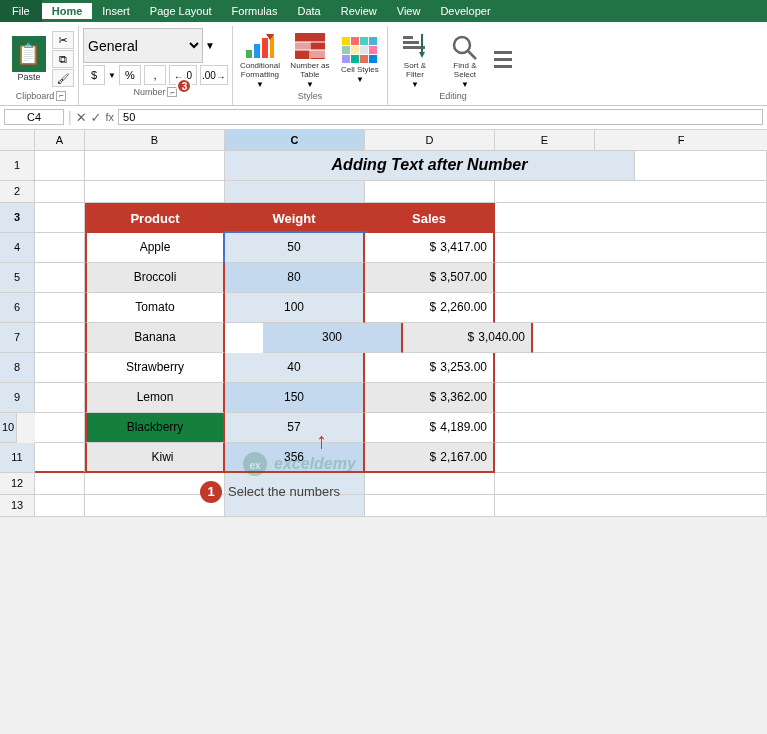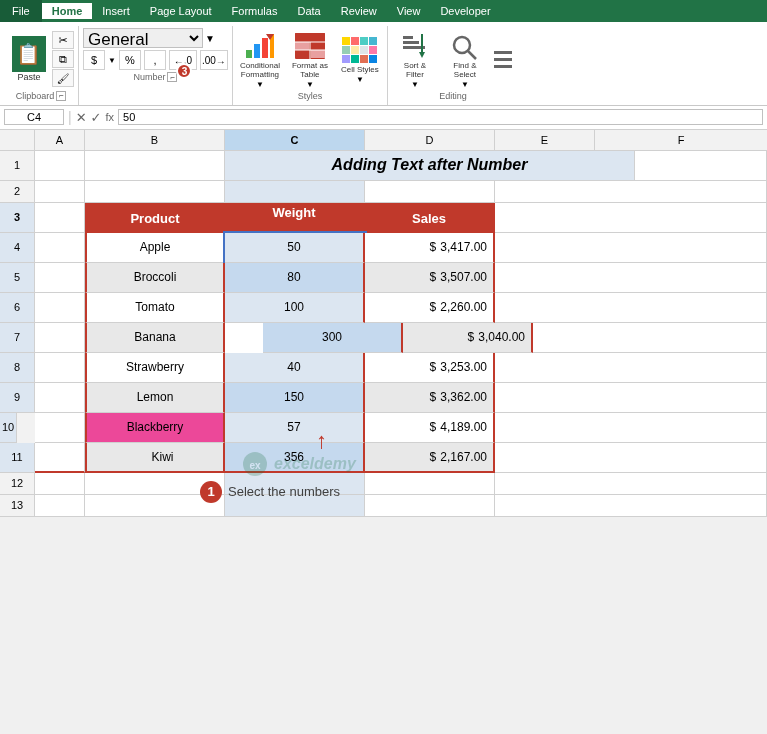--- a/index.html
+++ b/index.html
@@ -43,21 +43,21 @@
           </div>
         </div>
         <div style="font-size:9px; color:#666; text-align:center; padding-bottom:2px; display:flex; align-items:center; justify-content:center; gap:2px;">
           <span>Clipboard</span>
           <span style="font-size:8px; cursor:pointer; color:#666; border:1px solid #aaa; width:10px; height:10px; display:flex; align-items:center; justify-content:center;">⌐</span>
         </div>
       </div>
 
       <div style="display:flex; flex-direction:column; padding:2px 4px; border-right:1px solid #d0d0d0; gap:2px;">
         <div style="display:flex; align-items:center; gap:2px;">
-          <select style="width:120px; height:20px; font-size:17px; border:1px solid #c0c0c0;">
+          <select style="width:120px; height:35px; font-size:14px; border:1px solid #c0c0c0;">
             <option>General</option>
           </select>
           <span style="font-size:10px; cursor:pointer;">▼</span>
         </div>
         <div style="display:flex; align-items:center; gap:3px;">
           <div style="width:22px; height:20px; border:1px solid #d0d0d0; background:white; display:flex; align-items:center; justify-content:center; font-size:11px; cursor:pointer;">$</div>
           <span style="font-size:8px; cursor:pointer;">▼</span>
           <div style="width:22px; height:20px; border:1px solid #d0d0d0; background:white; display:flex; align-items:center; justify-content:center; font-size:11px; cursor:pointer;">%</div>
           <div style="width:22px; height:20px; border:1px solid #d0d0d0; background:white; display:flex; align-items:center; justify-content:center; font-size:11px; cursor:pointer;">,</div>
           <div style="width:28px; height:20px; border:1px solid #d0d0d0; background:white; display:flex; align-items:center; justify-content:center; font-size:10px; cursor:pointer;">←.0</div>
@@ -96,21 +96,21 @@
                 <rect x="1" y="1" width="30" height="9" fill="#c0392b" rx="1"></rect>
                 <rect x="1" y="10" width="14" height="8" fill="#e8a0a0"></rect>
                 <rect x="17" y="10" width="14" height="8" fill="#c0392b"></rect>
                 <rect x="1" y="18" width="14" height="8" fill="#c0392b"></rect>
                 <rect x="17" y="18" width="14" height="8" fill="#e8a0a0"></rect>
                 <line x1="1" y1="10" x2="31" y2="10" stroke="white" stroke-width="1"></line>
                 <line x1="1" y1="18" x2="31" y2="18" stroke="white" stroke-width="1"></line>
                 <line x1="16" y1="10" x2="16" y2="27" stroke="white" stroke-width="1"></line>
               </svg>
             </div>
-            <div style="font-size:8px; color:#333; text-align:center; line-height:1.1;">Format as
+            <div style="font-size:8px; color:#333; text-align:center; line-height:1.1;">Number as
 Table</div>
             <span style="font-size:8px;">▼</span>
           </div>
 
           <div style="display:flex; flex-direction:column; align-items:center; cursor:pointer; padding:2px 3px; width:46px;">
             <div style="width:38px; height:32px; display:flex; align-items:center; justify-content:center; overflow:hidden;">
               <div style="display:grid; grid-template-columns:repeat(4,8px); grid-template-rows:repeat(3,8px); gap:1px;">
                 <div style="background:#ffd700;"></div>
                   <div style="background:#ff6b6b;"></div>
                   <div style="background:#4ecdc4;"></div>
@@ -235,21 +235,21 @@
           <div style="width:140px; border-right:1px solid #d0d0d0; border-bottom:1px solid #d0d0d0; background:#dce6f1;"></div>
           <div style="width:130px; border-right:1px solid #d0d0d0; border-bottom:1px solid #d0d0d0;"></div>
           <div style="flex:1; border-right:1px solid #d0d0d0; border-bottom:1px solid #d0d0d0;"></div>
         </div>
 
         <div style="display:flex; height:30px;">
           <div style="width:50px; border-right:1px solid #d0d0d0; border-bottom:1px solid #d0d0d0;"></div>
           <div style="width:140px; border-right:2px solid #c0392b; border-bottom:1px solid #c0392b; border-left:2px solid #c0392b; border-top:2px solid #c0392b; display:flex; align-items:center; justify-content:center; font-size:13px; font-weight:bold; background:#c0392b; color:white;">
             <span>Product</span>
           </div>
-          <div style="width:140px; border-right:2px solid #c0392b; border-bottom:1px solid #c0392b; border-top:2px solid #c0392b; display:flex; align-items:flex-start; justify-content:center; font-size:13px; font-weight:bold; background:#c0392b; color:white;">
+          <div style="width:140px; border-right:2px solid #c0392b; border-bottom:1px solid #c0392b; border-top:2px solid #c0392b; display:flex; align-items:center; justify-content:center; font-size:13px; font-weight:bold; background:#c0392b; color:white;">
             <span>Weight</span>
           </div>
           <div style="width:130px; border-right:2px solid #c0392b; border-bottom:1px solid #c0392b; border-top:2px solid #c0392b; display:flex; align-items:center; justify-content:center; font-size:13px; font-weight:bold; background:#c0392b; color:white;">
             <span>Sales</span>
           </div>
           <div style="flex:1; border-right:1px solid #d0d0d0; border-bottom:1px solid #d0d0d0;"></div>
         </div>
 
         <div style="display:flex; height:30px;">
           <div style="width:50px; border-right:1px solid #d0d0d0; border-bottom:1px solid #d0d0d0;"></div>
@@ -336,21 +336,21 @@
           </div>
           <div style="width:130px; border-right:2px solid #c0392b; border-bottom:1px solid #d0d0d0; display:flex; align-items:center; justify-content:flex-end; padding:0 6px; font-size:12px; gap:4px; background:#e8e8e8;">
             <span>$</span>
             <span>3,362.00</span>
           </div>
           <div style="flex:1; border-right:1px solid #d0d0d0; border-bottom:1px solid #d0d0d0;"></div>
         </div>
 
         <div style="display:flex; height:30px;">
           <div style="width:50px; border-right:1px solid #d0d0d0; border-bottom:1px solid #d0d0d0;"></div>
-          <div style="width:140px; border-right:2px solid #c0392b; border-bottom:1px solid #d0d0d0; border-left:2px solid #c0392b; display:flex; align-items:center; justify-content:center; font-size:12px; background:#ec4899;">
+          <div style="width:140px; border-right:2px solid #c0392b; border-bottom:1px solid #d0d0d0; border-left:2px solid #c0392b; display:flex; align-items:center; justify-content:center; font-size:12px; background:#15803d;">
             <span>Blackberry</span>
           </div>
           <div style="width:140px; border-right:2px solid #c0392b; border-bottom:1px solid #d0d0d0; display:flex; align-items:center; justify-content:center; font-size:12px; background:#dce6f1;">
             <span>57</span>
           </div>
           <div style="width:130px; border-right:2px solid #c0392b; border-bottom:1px solid #d0d0d0; display:flex; align-items:center; justify-content:flex-end; padding:0 6px; font-size:12px; gap:4px; background:white;">
             <span>$</span>
             <span>4,189.00</span>
           </div>
           <div style="flex:1; border-right:1px solid #d0d0d0; border-bottom:1px solid #d0d0d0;"></div>

